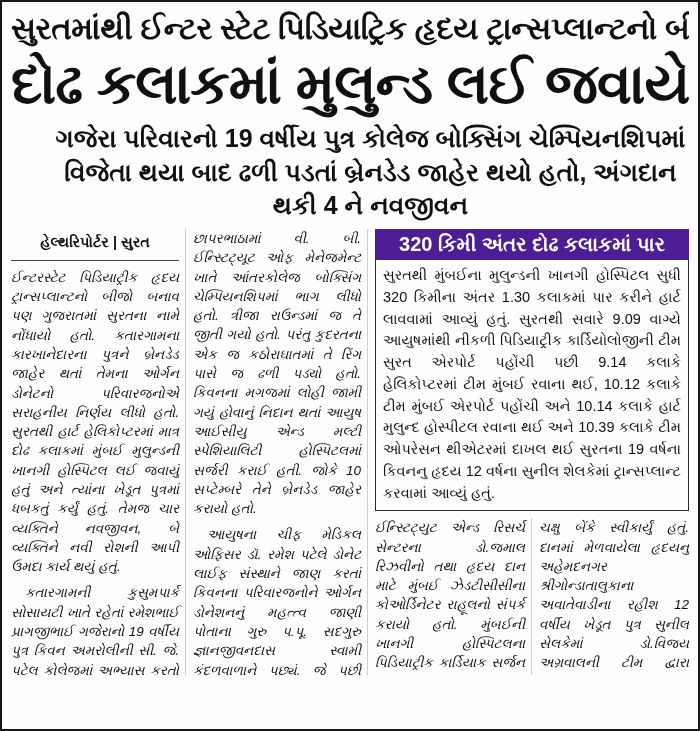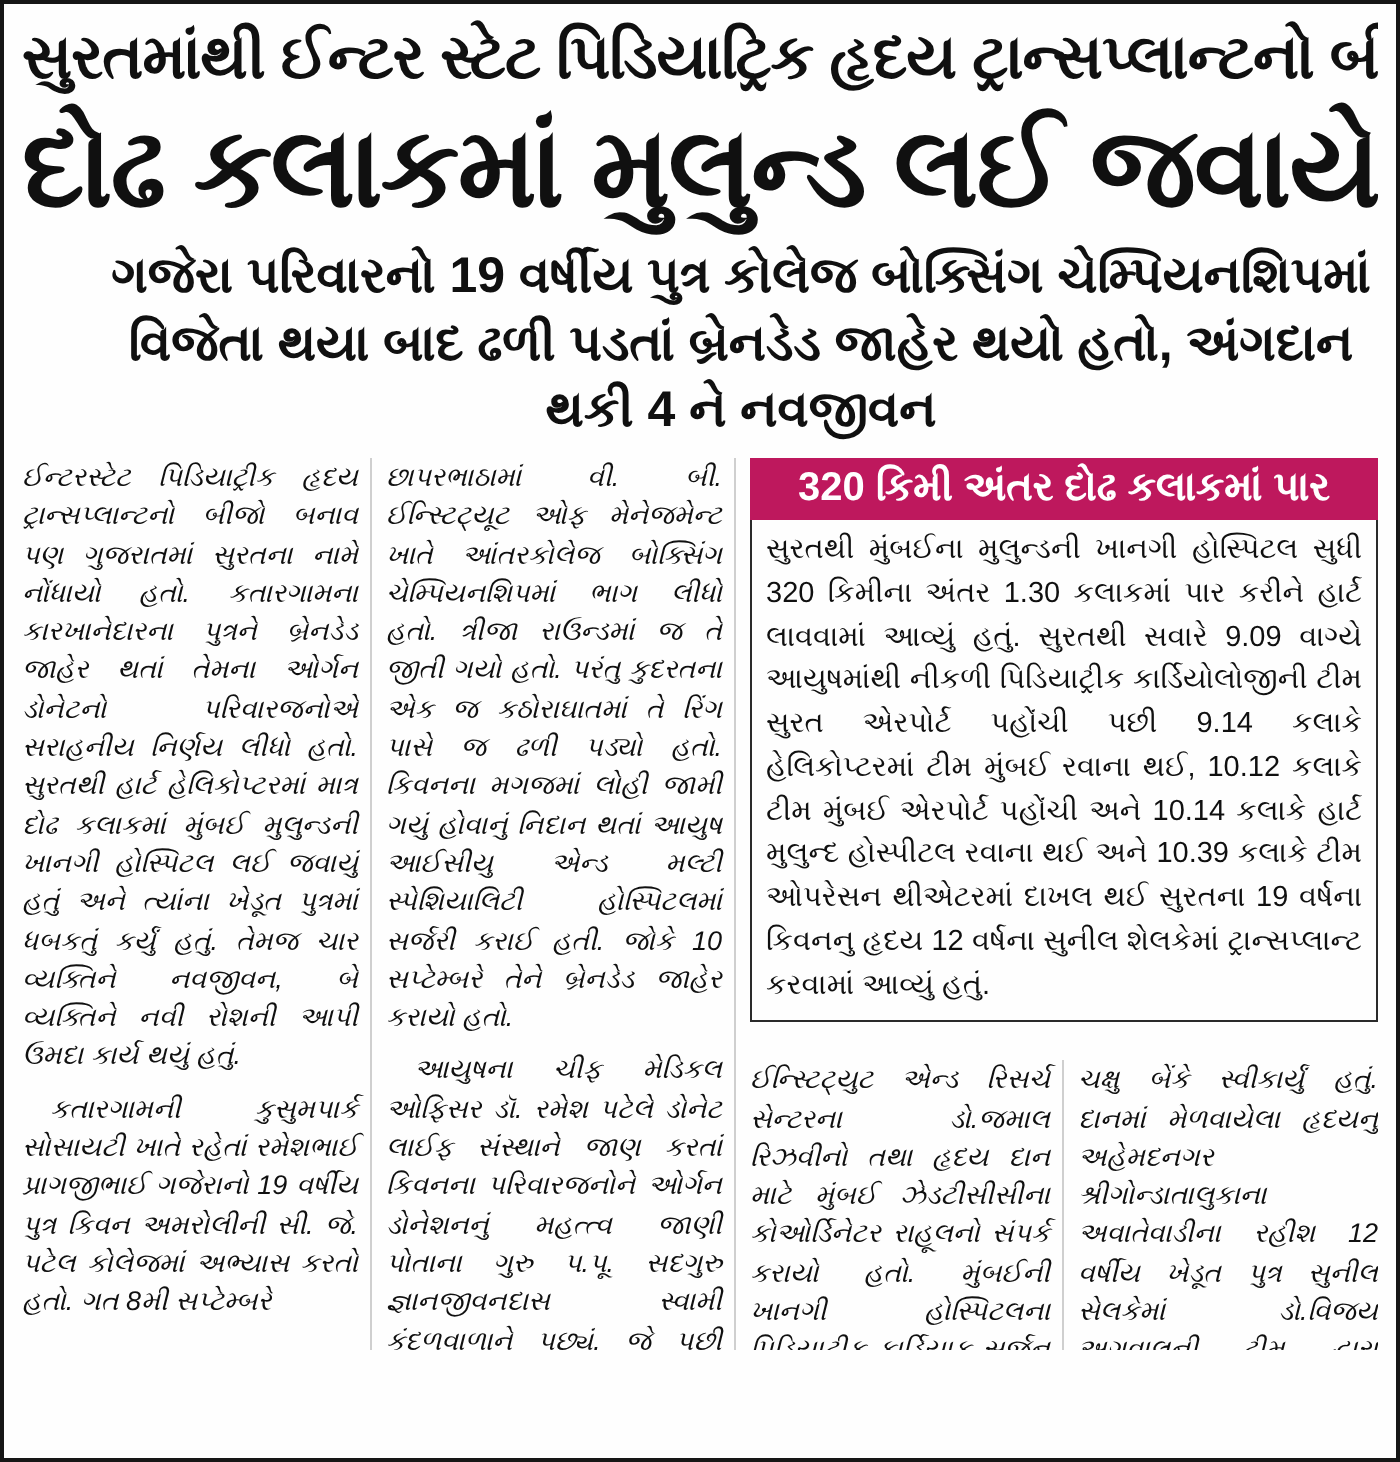--- a/index.html
+++ b/index.html
@@ -79,21 +79,21 @@
     white-space:nowrap;
     overflow:hidden;
   }
   .boxed-para{
     border:1.5px solid #2a2a2a;
     border-top:none;
     padding:5px 7px 6px 7px;
     font-size:14.5px;
     line-height:1.5;
     text-align:justify;
-    margin-bottom:19px;
+    margin-bottom:7px;
   }
   .right-cols{
     display:flex;
     gap:7px;
     flex:1;
     overflow:hidden;
   }
   .col3{flex:1;border-right:1px solid #cfcfcf;padding-right:6px;}
   .col4{flex:1;}
 </style>
@@ -107,32 +107,33 @@
 
     <div class="headline">
       <div class="hl-line">દોઢ કલાકમાં મુલુન્ડ લઈ જવાયેલું</div>
     </div>
 
     <div class="subheadline">ગજેરા પરિવારનો 19 વર્ષીય પુત્ર કોલેજ બોક્સિંગ ચેમ્પિયનશિપમાં વિજેતા થયા બાદ ઢળી પડતાં બ્રેનડેડ જાહેર થયો હતો, અંગદાન થકી 4 ને નવજીવન</div>
 
     <div class="body-grid">
 
       <div class="col col1">
+        <div class="byline">હેલ્થરિપોર્ટર | સુરત</div>
         <p>ઈન્ટરસ્ટેટ પિડિયાટ્રીક હૃદય ટ્રાન્સપ્લાન્ટનો બીજો બનાવ પણ ગુજરાતમાં સુરતના નામે નોંધાયો હતો. કતારગામના કારખાનેદારના પુત્રને બ્રેનડેડ જાહેર થતાં તેમના ઓર્ગન ડોનેટનો પરિવારજનોએ સરાહનીય નિર્ણય લીધો હતો. સુરતથી હાર્ટ હેલિકોપ્ટરમાં માત્ર દોઢ કલાકમાં મુંબઈ મુલુન્ડની ખાનગી હોસ્પિટલ લઈ જવાયું હતું અને ત્યાંના ખેડૂત પુત્રમાં ધબકતું કર્યું હતું. તેમજ ચાર વ્યક્તિને નવજીવન, બે વ્યક્તિને નવી રોશની આપી ઉમદા કાર્ય થયું હતું.</p>
         <p class="indent">કતારગામની કુસુમપાર્ક સોસાયટી ખાતે રહેતાં રમેશભાઈ પ્રાગજીભાઈ ગજેરાનો 19 વર્ષીય પુત્ર કિવન અમરોલીની સી. જે. પટેલ કોલેજમાં અભ્યાસ કરતો હતો. ગત 8મી સપ્ટેમ્બરે</p>
       </div>
 
       <div class="col col2">
         <p>છાપરભાઠામાં વી. બી. ઈન્સ્ટિટ્યૂટ ઓફ મેનેજમેન્ટ ખાતે આંતરકોલેજ બોક્સિંગ ચેમ્પિયનશિપમાં ભાગ લીધો હતો. ત્રીજા રાઉન્ડમાં જ તે જીતી ગયો હતો. પરંતુ કુદરતના એક જ કઠોરાઘાતમાં તે રિંગ પાસે જ ઢળી પડ્યો હતો. કિવનના મગજમાં લોહી જામી ગયું હોવાનું નિદાન થતાં આયુષ આઈસીયુ એન્ડ મલ્ટી સ્પેશિયાલિટી હોસ્પિટલમાં સર્જરી કરાઈ હતી. જોકે 10 સપ્ટેમ્બરે તેને બ્રેનડેડ જાહેર કરાયો હતો.</p>
         <p class="indent">આયુષના ચીફ મેડિકલ ઓફિસર ડૉ. રમેશ પટેલે ડોનેટ લાઈફ સંસ્થાને જાણ કરતાં કિવનના પરિવારજનોને ઓર્ગન ડોનેશનનું મહત્ત્વ જાણી પોતાના ગુરુ પ.પૂ. સદગુરુ જ્ઞાનજીવનદાસ સ્વામી કંદળવાળાને પૂછ્યું, જે પછી કિવનનાં અંગોનું દાન કરવાનો મહત્ત્વપૂર્ણ નિર્ણય લીધો હતો. તેથી અમદાવાદની કિડની</p>
       </div>
 
       <div class="right-sect">
 
-        <div class="banner" style="background: #be185d; color: rgb(255, 255, 255); text-align: center;">320 કિમી અંતર દોઢ કલાકમાં પાર</div>
+        <div class="banner" style="background: #4c1d95; color: rgb(255, 255, 255); text-align: center;">320 કિમી અંતર દોઢ કલાકમાં પાર</div>
 
         <div class="boxed-para">સુરતથી મુંબઈના મુલુન્ડની ખાનગી હોસ્પિટલ સુધી 320 કિમીના અંતર 1.30 કલાકમાં પાર કરીને હાર્ટ લાવવામાં આવ્યું હતું. સુરતથી સવારે 9.09 વાગ્યે આયુષમાંથી નીકળી પિડિયાટ્રીક કાર્ડિયોલોજીની ટીમ સુરત એરપોર્ટ પહોંચી પછી 9.14 કલાકે હેલિકોપ્ટરમાં ટીમ મુંબઈ રવાના થઈ, 10.12 કલાકે ટીમ મુંબઈ એરપોર્ટ પહોંચી અને 10.14 કલાકે હાર્ટ મુલુન્દ હોસ્પીટલ રવાના થઈ અને 10.39 કલાકે ટીમ ઓપરેસન થીએટરમાં દાખલ થઈ સુરતના 19 વર્ષના કિવનનુ હૃદય 12 વર્ષના સુનીલ શેલકેમાં ટ્રાન્સપ્લાન્ટ કરવામાં આવ્યું હતું.</div>
 
         <div class="right-cols">
           <div class="col col3">
             <p>ઈન્સ્ટિટ્યુટ એન્ડ રિસર્ચ સેન્ટરના ડો.જમાલ રિઝવીનો તથા હૃદય દાન માટે મુંબઈ ઝેડટીસીસીના કોઓર્ડિનેટર રાહૂલનો સંપર્ક કરાયો હતો. મુંબઈની ખાનગી હોસ્પિટલના પિડિયાટ્રીક કાર્ડિયાક સર્જન ડો. સારંગ ગાયકવાડ તેમની ટીમે આવીને હૃદયનું દાન સ્વીકાર્યું હતું તો આઈકેડીઆરસીના ડો. જમાલની ટીમે બે કિડની, લીવર અને પેન્ક્રીયાસનું દાન સ્વીકાર્યું હતું. તો ચક્ષુઓનુ દાન લોકદ્રષ્ટિ</p>
           </div>
           <div class="col col4">
             <p>ચક્ષુ બેંકે સ્વીકાર્યું હતું. દાનમાં મેળવાયેલા હૃદયનુ અહેમદનગર શ્રીગોન્ડાતાલુકાના અવાતેવાડીના રહીશ 12 વર્ષીય ખેડૂત પુત્ર સુનીલ સેલકેમાં ડો.વિજય અગ્રવાલની ટીમ દ્વારા મુલુન્ડ ખાનગી હોસ્પિટલ ખાતે કરવામાં આવ્યું હતું. બે કિડની અમદાવાદના મંજુબેન દાસવાણી (45) અને જીતુ મહેતા (59)ને અપાઈ હતી. તો કિવનના લિવરથી પણ અન્ય એકને નવ જીવન મળ્યું હતું.</p>
           </div>

